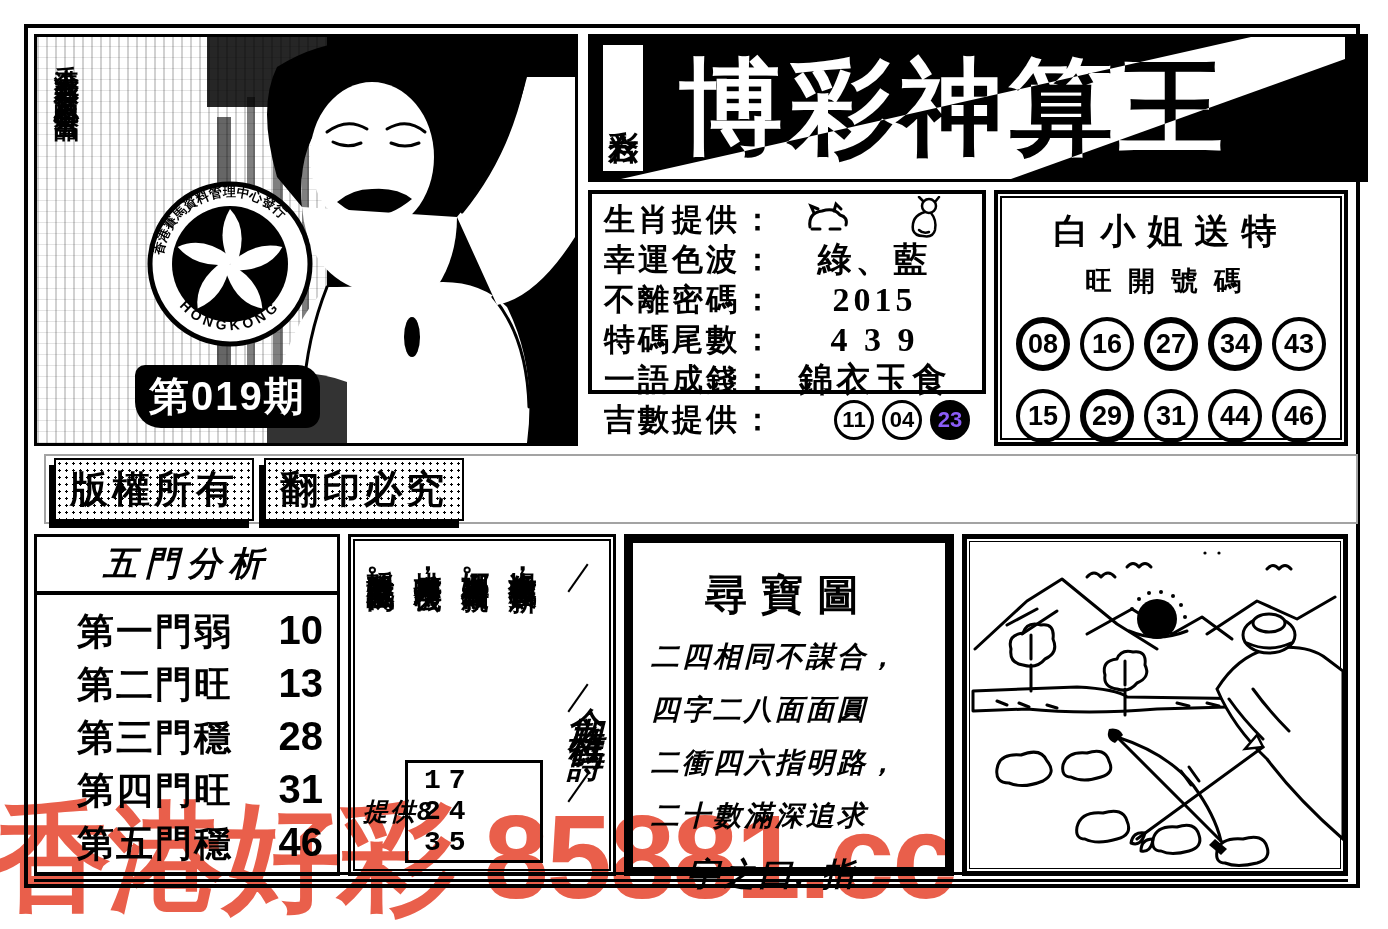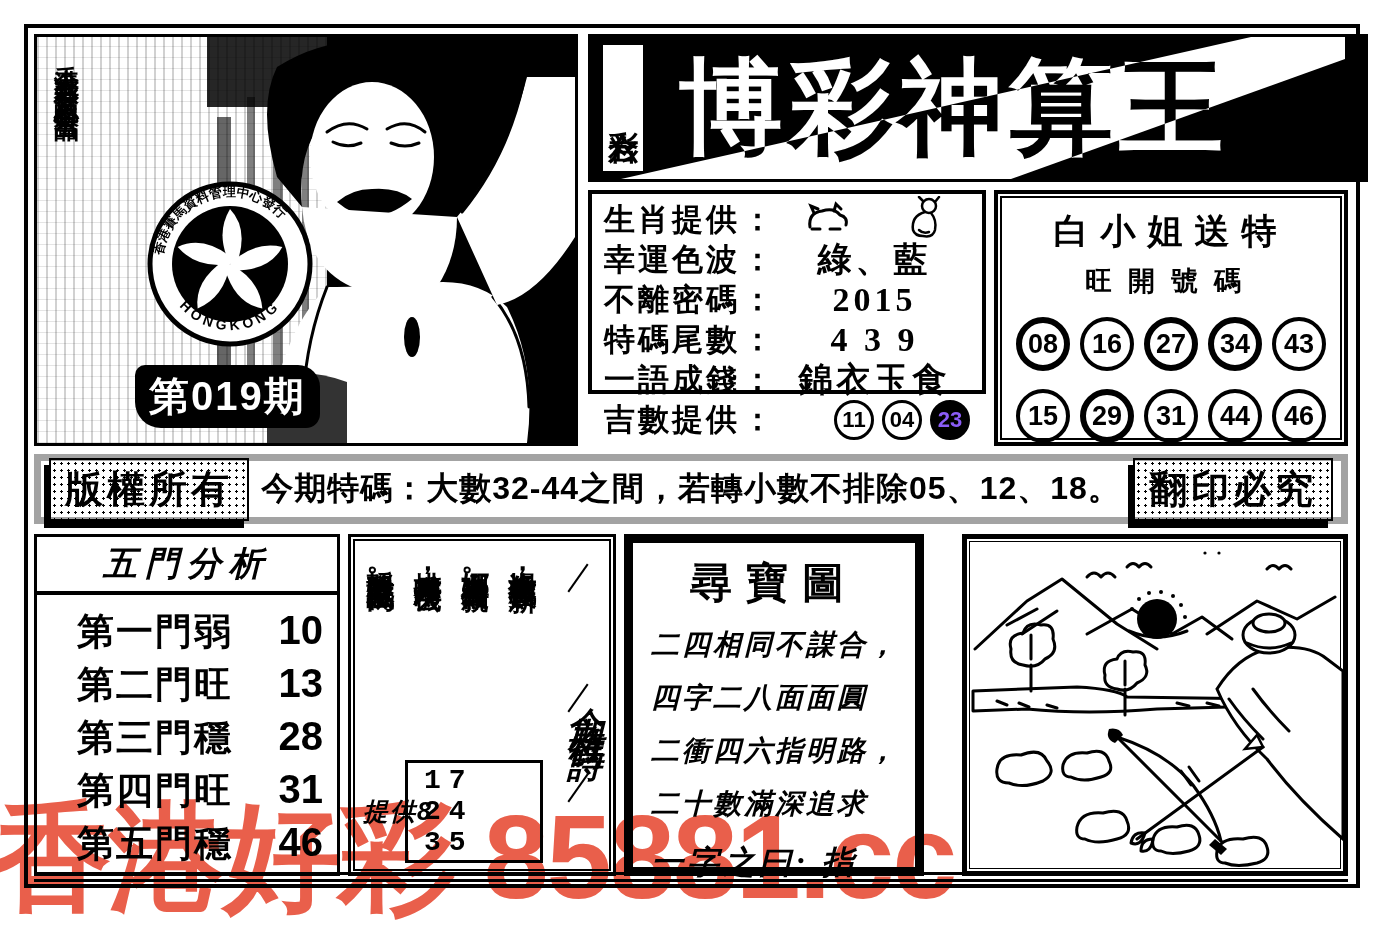--- a/index.html
+++ b/index.html
@@ -60,22 +60,22 @@
                  font-family:"Liberation Serif", serif; }
   .lucky-subtitle { font-size:27px; font-weight:800; letter-spacing:16px; margin-top:8px;
                  font-family:"Liberation Serif", serif; }
   .lucky-row { display:flex; justify-content:space-between; padding:0 10px; margin-top:18px; }
   .ball { width:54px; height:54px; border:4px solid #000; border-radius:50%;
           display:flex; align-items:center; justify-content:center;
           font-size:27px; font-weight:900; }
   .ball.thick { border-width:6px; }
 
   
-  .band { position:absolute; left:6px; top:426px; width:1314px; height:70px;
-          border:7px solid #a3a3a3; display:flex; align-items:center; gap:10px; padding:0 8px; }
+  .band { position:absolute; left:16px; top:426px; width:1314px; height:70px;
+          border:2px solid #a3a3a3; display:flex; align-items:center; gap:10px; padding:0 8px; }
   .stamp { background-image:radial-gradient(#000 1.2px, transparent 1.4px);
            background-size:7px 7px; border:2px solid #000; box-shadow:-5px 7px 0 0 #000;
            padding:4px 14px; font-size:38px; font-weight:900; letter-spacing:4px;
            white-space:nowrap; }
   .band-message { flex:1; text-align:center; font-size:32px; font-weight:700; letter-spacing:1px; }
 
   
   .gates-box { position:absolute; left:6px; top:506px; width:306px; height:342px;
                border:3px solid #000; background:#fff; overflow:hidden; }
   .gates-header { height:58px; border-bottom:4px solid #000; display:flex;
@@ -106,22 +106,22 @@
   .slash { position:absolute; width:34px; border-top:2px solid #000;
            transform:rotate(-55deg); right:18px; }
   .poem-footer { position:absolute; left:10px; right:70px; bottom:8px; height:66px; }
   .poem-note { position:absolute; left:2px; top:-4px; font-size:25px; font-weight:700;
      font-style:italic; letter-spacing:2px; }
   .poem-numbers { position:absolute; left:44px; bottom:2px; border:3px solid #000;
      padding:2px 16px; font-size:28px; font-weight:700; letter-spacing:8px;
      font-family:"Liberation Mono", monospace; }
 
   
-  .treasure-box { position:absolute; left:596px; top:506px; width:300px; height:342px;
-                  border:9px solid #000; background:#fff; padding:12px 18px 0; }
+  .treasure-box { position:absolute; left:596px; top:506px; width:330px; height:342px;
+                  border:9px solid #000; background:#fff; padding:24px 18px 0; }
   .treasure-title { text-align:center; font-size:42px; font-weight:900; letter-spacing:14px;
                   font-family:"Liberation Serif", serif; }
   .treasure-line { margin-top:15px; font-size:28px; font-weight:700; font-style:italic;
                   letter-spacing:3px; font-family:"Liberation Serif", serif; white-space:nowrap; }
   .treasure-riddle { margin-top:18px; font-size:32px; font-weight:700; font-style:italic;
                   letter-spacing:4px; font-family:"Liberation Serif", serif; }
 
   
   .scene-box { position:absolute; left:934px; top:506px; width:386px; height:342px;
                border:5px solid #000; box-shadow:inset 0 0 0 2px #fff, inset 0 0 0 3px #000;
@@ -274,21 +274,20 @@
             <div class="ball thick">29</div>
             <div class="ball">31</div>
             <div class="ball">44</div>
             <div class="ball">46</div>
           </div>
         </div>
     </div>
 
     <div class="band">
       <div class="stamp">版權所有</div>
-      <div class="band-message">今期特碼：大數32-44之間，若轉小數不排除05、12、18。</div>
       <div class="stamp">翻印必究</div>
     </div>
 
     <div class="gates-box">
       <div class="gates-header">五門分析</div>
       <div class="gates-rows" id="gate-rows">
           <div class="gate-row">
             <span class="gate-label">第一門弱</span>
             <span class="gate-value">10</span>
           </div>

